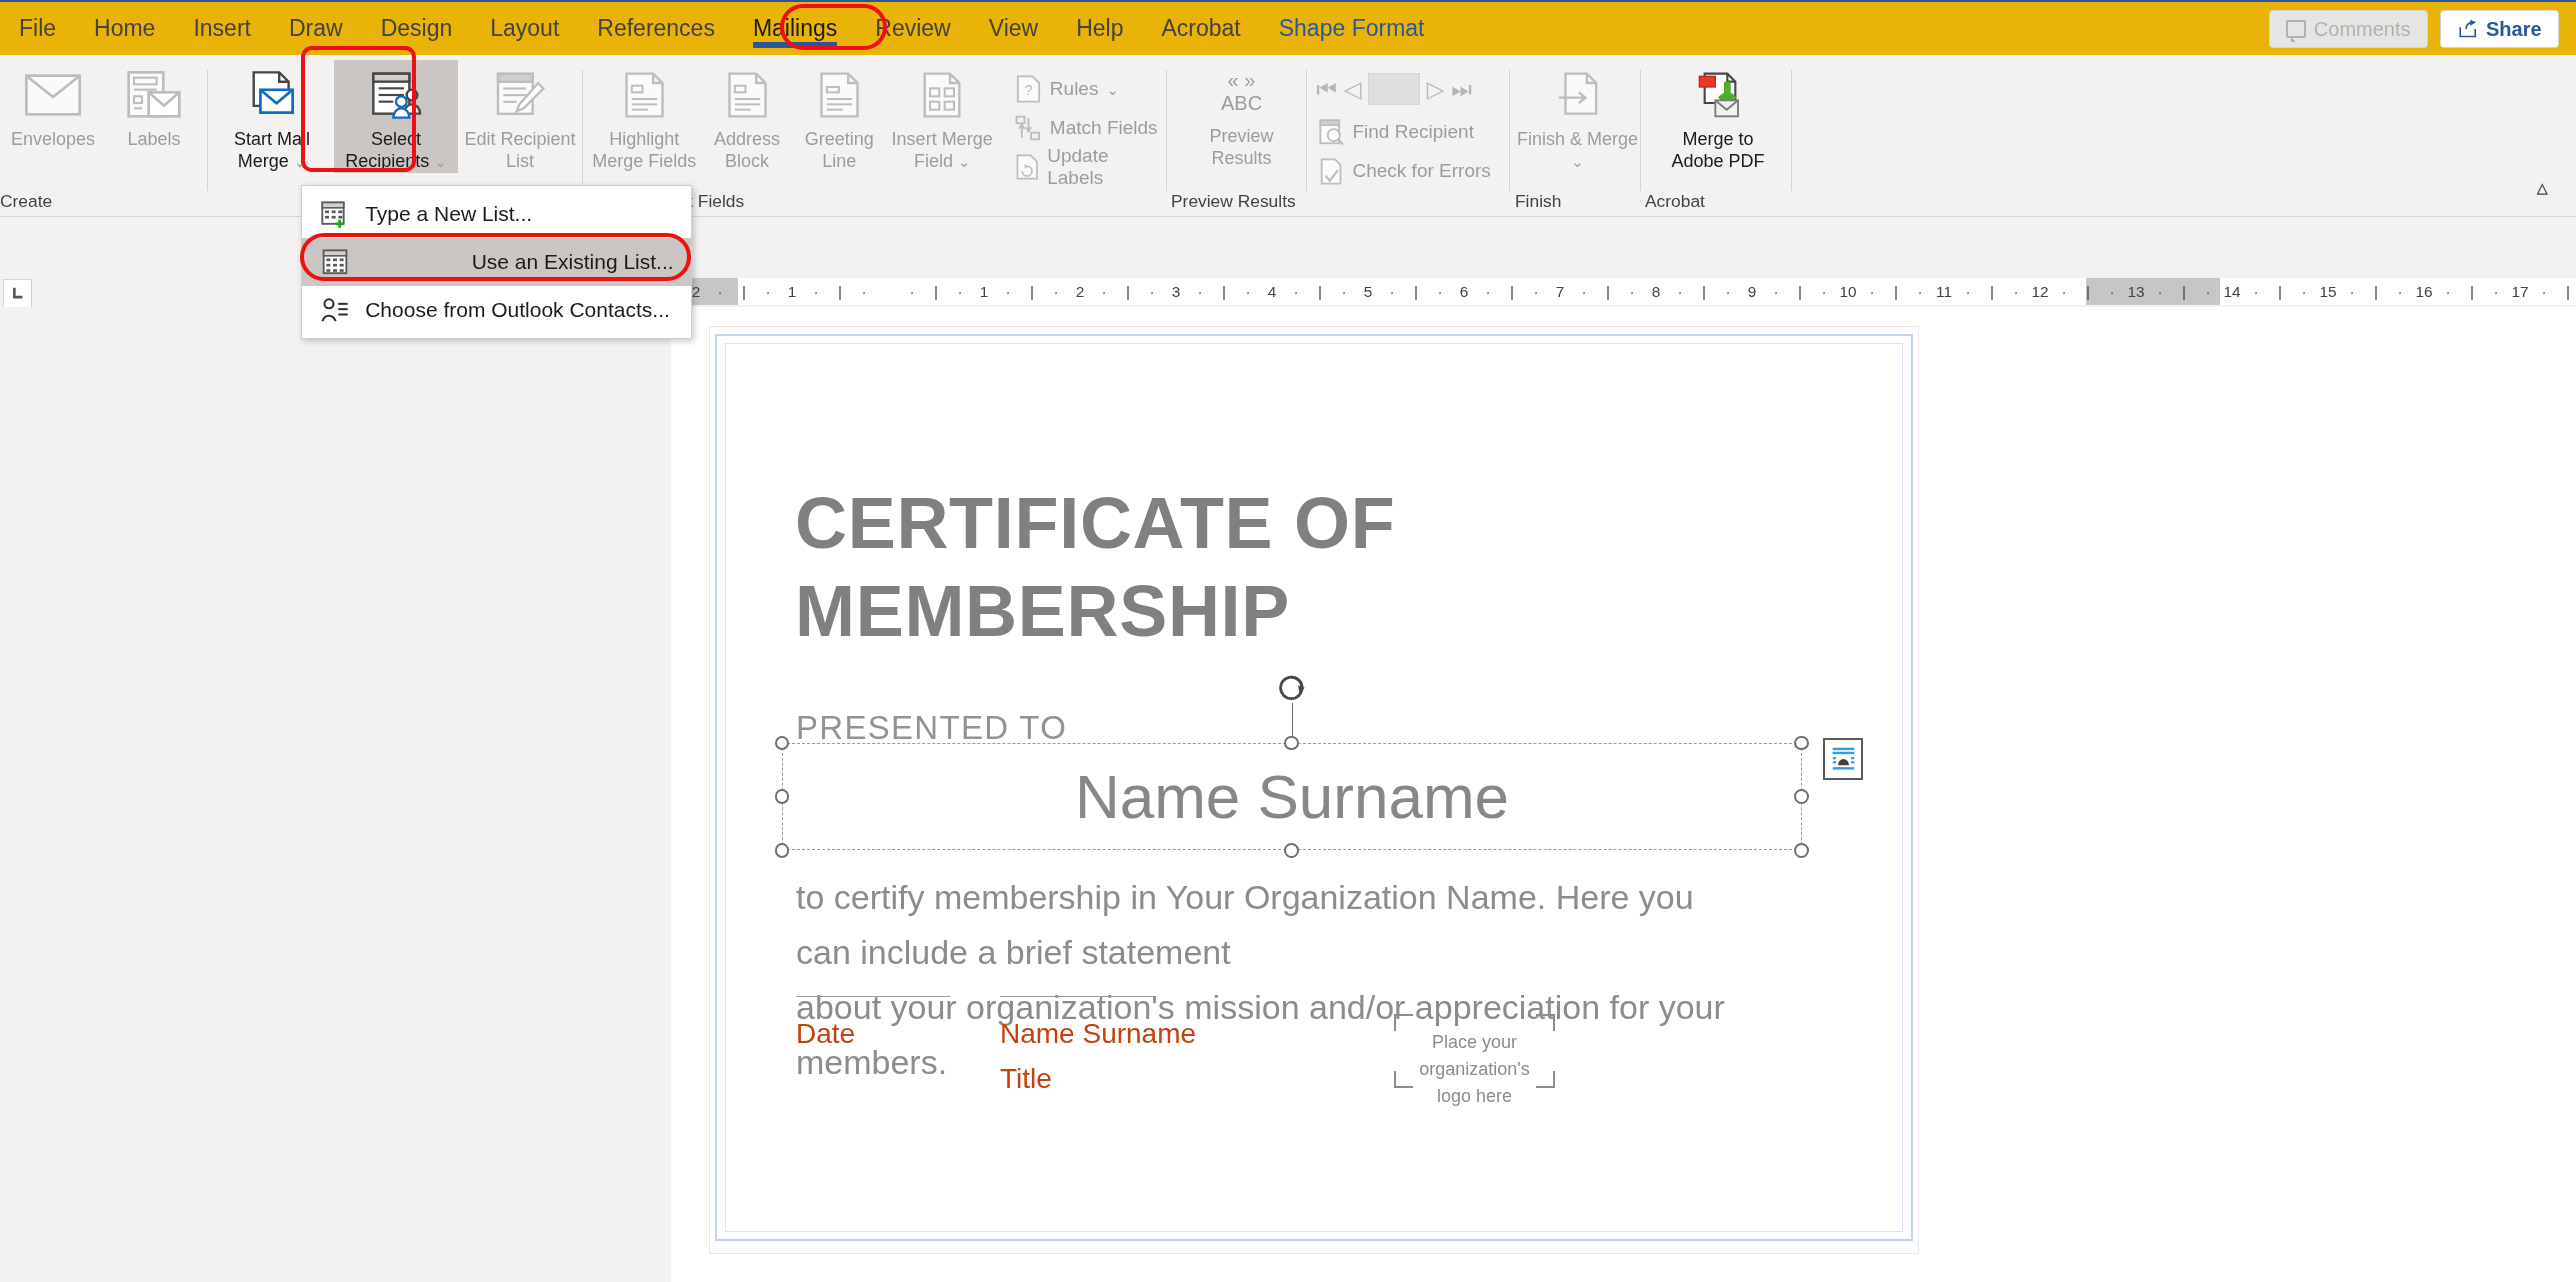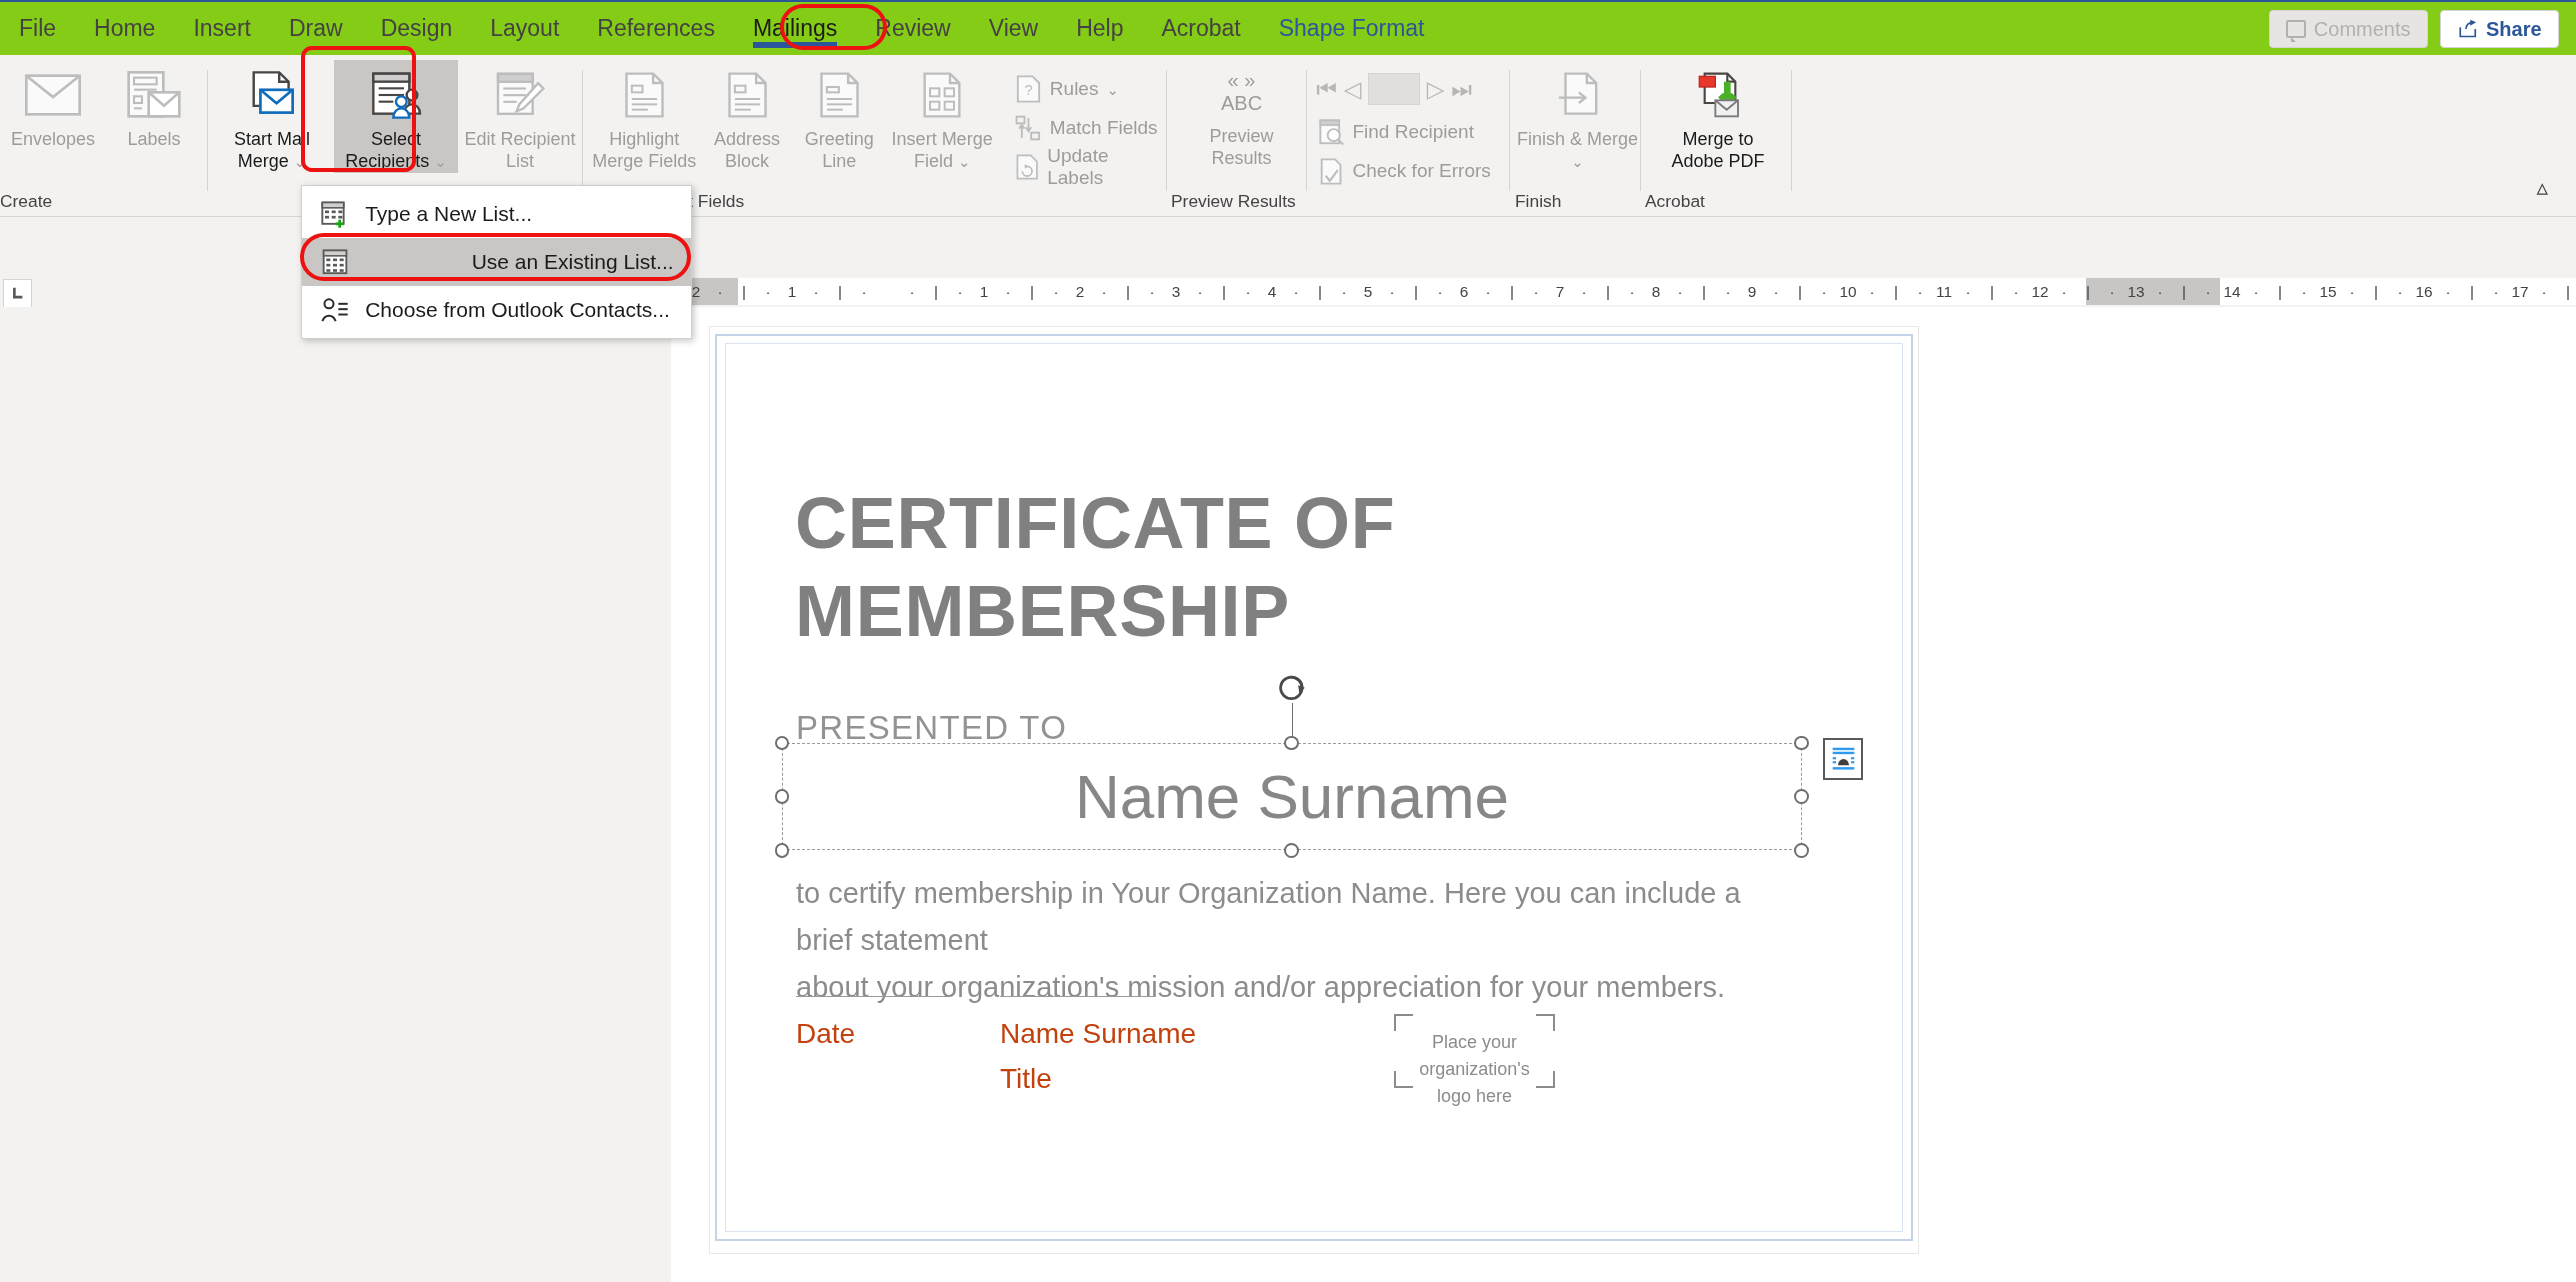--- a/index.html
+++ b/index.html
@@ -8,21 +8,21 @@
     font-family: "Liberation Sans", sans-serif;
     background: #ffffff;
     overflow: hidden;
   }
 
   
   #app { position: relative; width: 2576px; height: 1283px; background: #f3f2f1; }
 
   .tabstrip {
     position: absolute; left: 0; top: 0; width: 2576px; height: 55px;
-    background: #84cc16;
+    background: #eab308;
     border-top: 2.7px solid #2b579a;
     display: flex; align-items: center;
   }
   .tab {
     position: relative;
     padding: 0 19px;
     height: 52px;
     display: flex; align-items: center;
     font-size: 23px; color: #444242;
     white-space: nowrap;
@@ -221,21 +221,21 @@
   .layout-opt {
     position: absolute; left: 1041px; top: -5.4px;
     width: 40px; height: 42px; background: #ffffff;
     border: 2px solid #5a5a5a;
     display:flex; align-items:center; justify-content:center;
   }
 
   .cert-body {
     position: absolute; left: 86px; top: 543px;
     width: 953px;
-    font-size: 29px; color: #8c8c8c; line-height: 1.62;
+    font-size: 34px; color: #8c8c8c; line-height: 1.62;
   }
 
   .sigline {
     position: absolute; height: 1.3px; background: #9a9a9a;
   }
   .sigtext { position: absolute; font-size: 28px; color: #c2410c; }
 
   .logo-box {
     position: absolute; left: 684px; top: 687px;
     width: 161px; height: 74px;

